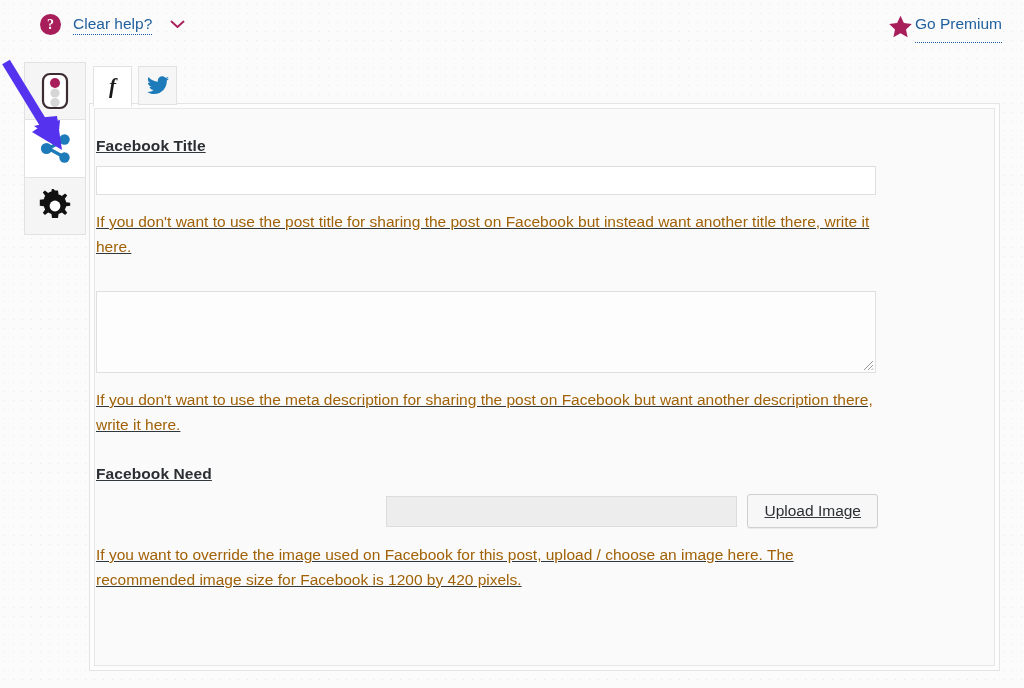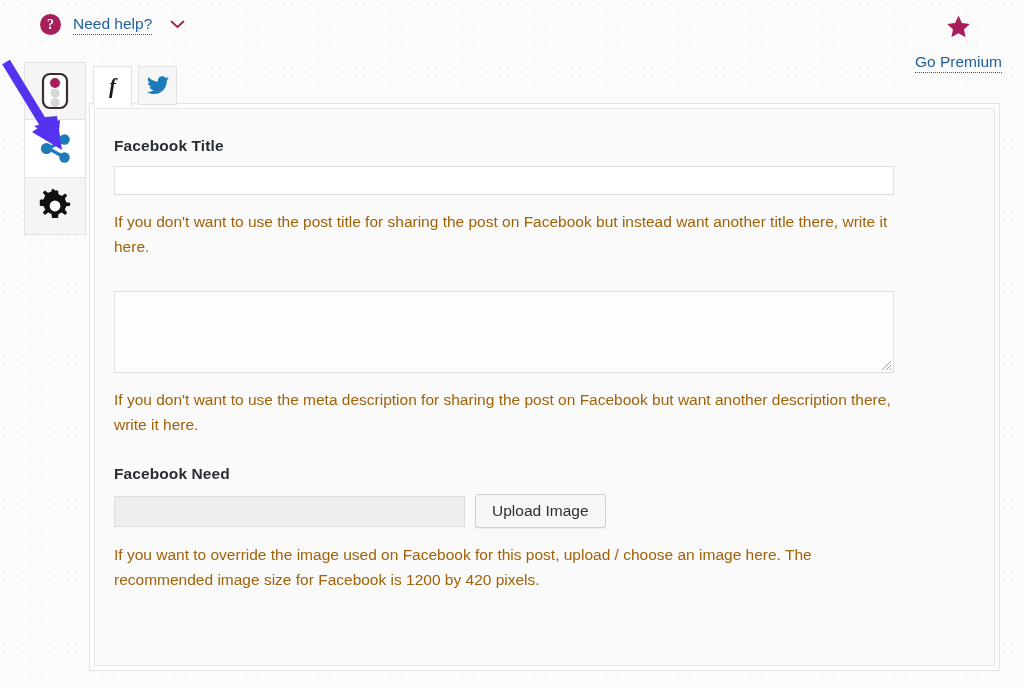--- a/index.html
+++ b/index.html
@@ -63,23 +63,21 @@
     line-height: 1;
     margin-left: 6px;
     display: inline-block;
   }
 
   .go-premium {
     position: absolute;
     right: 22px;
     top: 15px;
     display: flex;
-    align-items: center;
-    gap: 10px;
-    flex-direction: column;
+    gap: 2px;
   }
   .star-icon { display: block; }
 
   
   .vtabs {
     position: absolute;
     left: 24px;
     top: 62px;
     width: 62px;
   }
@@ -161,23 +159,24 @@
     font-weight: bold;
     font-size: 21px;
     color: #1a1a1a;
     line-height: 1;
     font-style: italic;
   }
 
   
   .form {
     position: absolute;
-    left: 114px;
+    left: 96px;
     top: 137px;
     width: 782px;
+    text-decoration: underline;
   }
   .field-label {
     font-size: 15.5px;
     font-weight: bold;
     color: #2b2f33;
     margin: 0 0 11px 0;
     letter-spacing: 0.1px;
   }
   .text-input {
     width: 780px;
@@ -220,20 +219,21 @@
     margin: 14px 0 0 0;
     max-width: 790px;
   }
   .spacer-lg { height: 32px; }
   .spacer-md { height: 28px; }
 
   .image-row {
     display: flex;
     align-items: center;
     gap: 10px;
+    justify-content: flex-end;
   }
   .image-input {
     width: 351px;
     height: 31px;
     background: #ededed;
     border: 1px solid #dcdcdc;
     font-size: 14px;
     padding: 0 8px;
     color: #777;
     font-family: "Liberation Sans", sans-serif;
@@ -252,21 +252,21 @@
     box-shadow: 0 1px 0 rgba(0,0,0,0.06);
   }
 </style>
 </head>
 <body>
 
 <div class="topbar">
 
   <div class="need-help">
     <span class="help-icon">?</span>
-    <a class="link-dotted">Need help?</a>
+    <a class="link-dotted">Clear help?</a>
     <span class="chev">
       <svg width="15" height="9" viewBox="0 0 15 9">
         <path d="M1.5 1.5 L7.5 7 L13.5 1.5" fill="none" stroke="#a81e5b" stroke-width="1.8" stroke-linecap="round" stroke-linejoin="round"></path>
       </svg>
     </span>
   </div>
 
   <div class="go-premium">
     <span class="star-icon">
       <svg width="25" height="24" viewBox="0 0 25 24">

